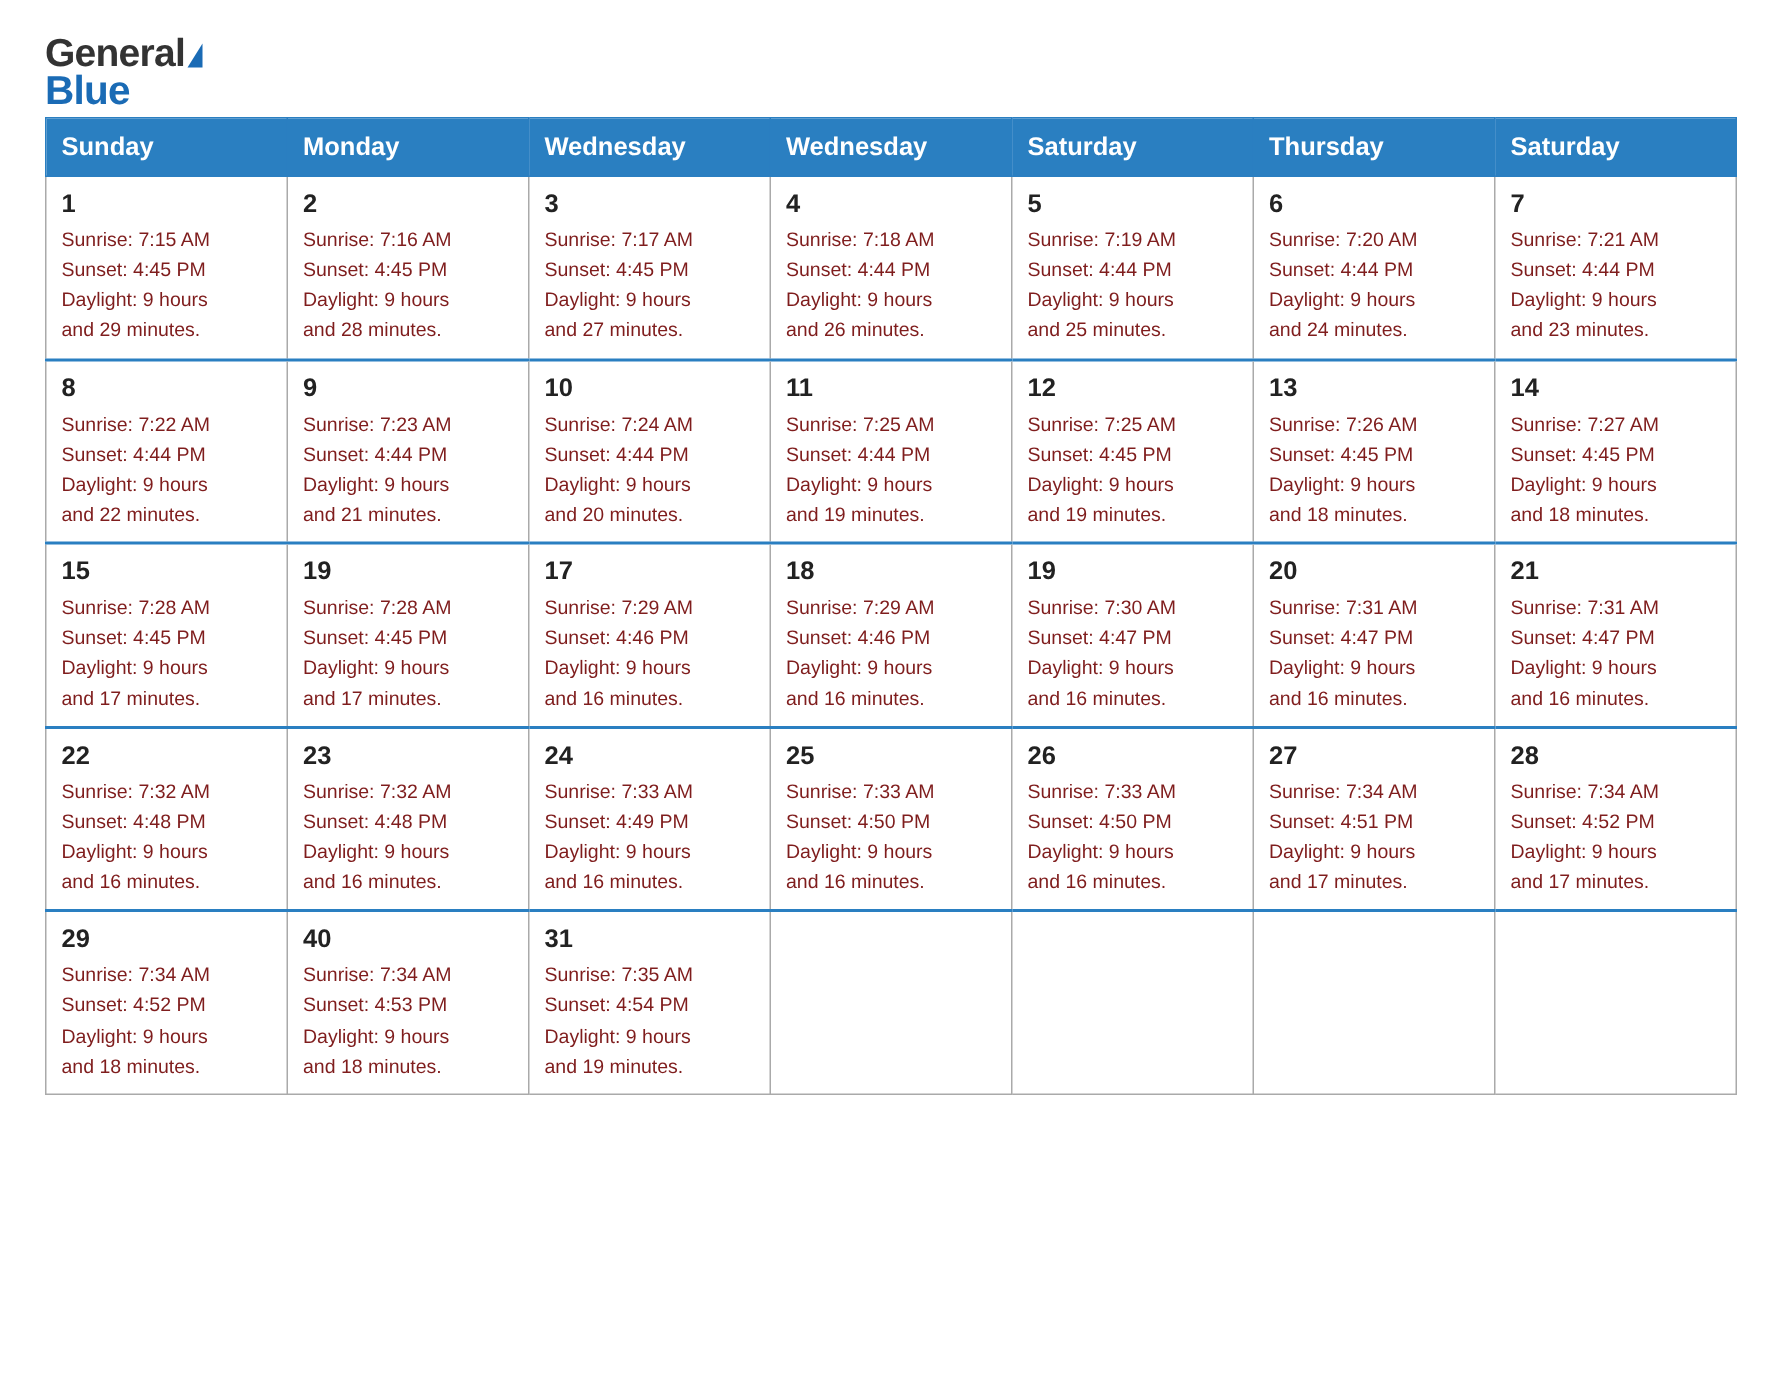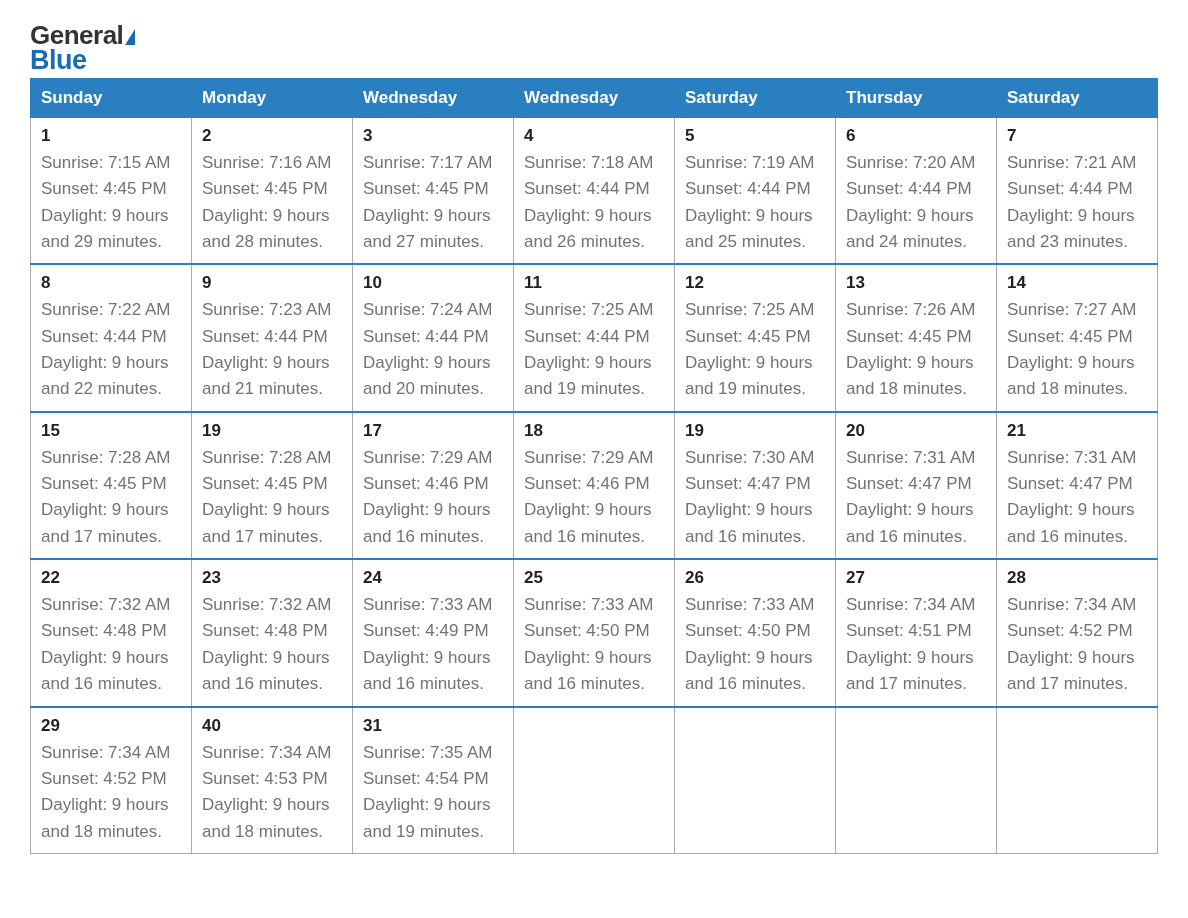--- a/index.html
+++ b/index.html
@@ -84,22 +84,22 @@
       min-height: 100px;
       background: #fff;
     }
     .day-number {
       font-size: 17px;
       font-weight: bold;
       color: #222;
       margin-bottom: 4px;
     }
     .day-info {
-      font-size: 17px;
-      color: #737373;
+      font-size: 13px;
+      color: #7f1d1d;
       line-height: 1.55;
     }
     .empty-cell {
       background: #fff;
     }
     .week-row td {
       border-bottom: 2px solid #2a7fc1;
     }
   </style>
 </head>

